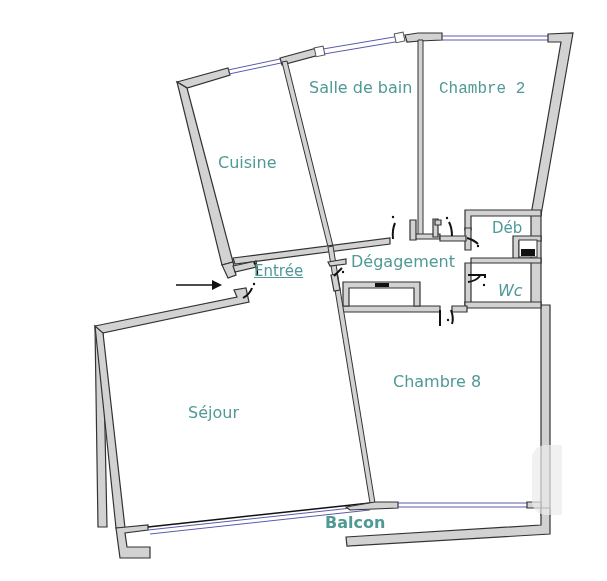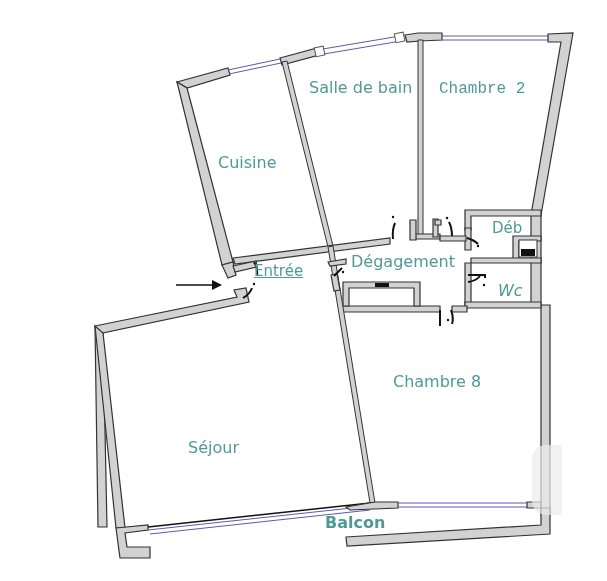--- a/index.html
+++ b/index.html
@@ -121,16 +121,16 @@
 
   <div class="watermark"></div>
 
   <div class="label" style="left:218px; top:155px;">Cuisine</div>
   <div class="label" style="left:309px; top:80px;">Salle de bain</div>
   <div class="label" style="left:439px; top:81px;font-family:Liberation Mono, monospace;">Chambre 2</div>
   <div class="label small" style="left:254px; top:264px;text-decoration:underline;">Entrée</div>
   <div class="label" style="left:351px; top:254px;">Dégagement</div>
   <div class="label small" style="left:492px; top:221px;">Déb</div>
   <div class="label" style="left:498px; top:283px;font-style:italic;">Wc</div>
-  <div class="label" style="left:188px; top:405px;margin-top:35px;">Séjour</div>
+  <div class="label" style="left:188px; top:405px;">Séjour</div>
   <div class="label" style="left:393px; top:374px;">Chambre 8</div>
   <div class="label" style="left:325px; top:515px;font-weight:bold;">Balcon</div>
 </div>
 
 </body></html>

